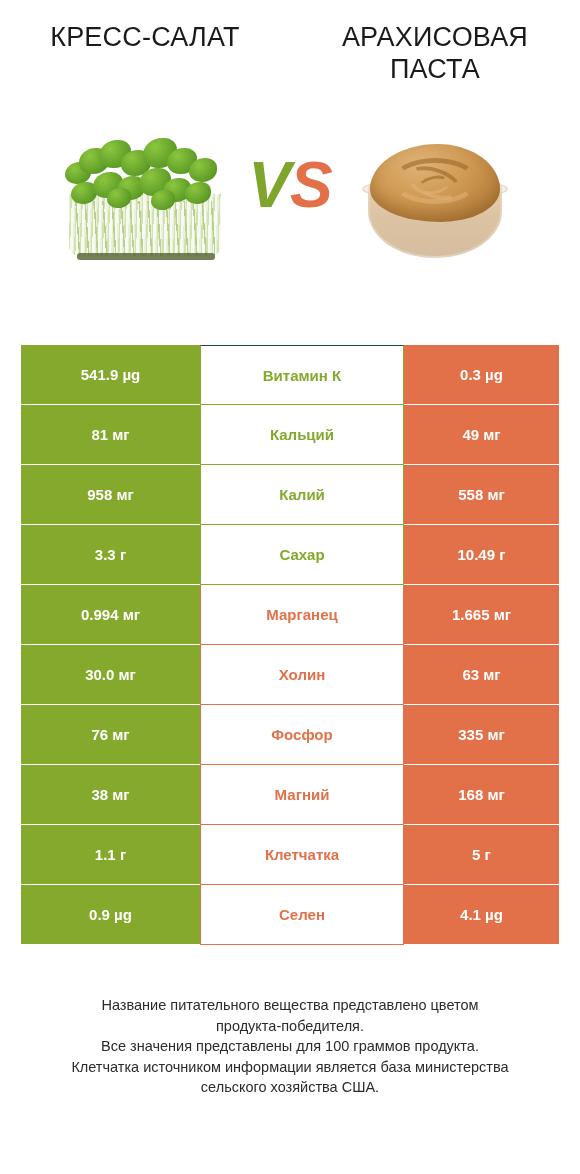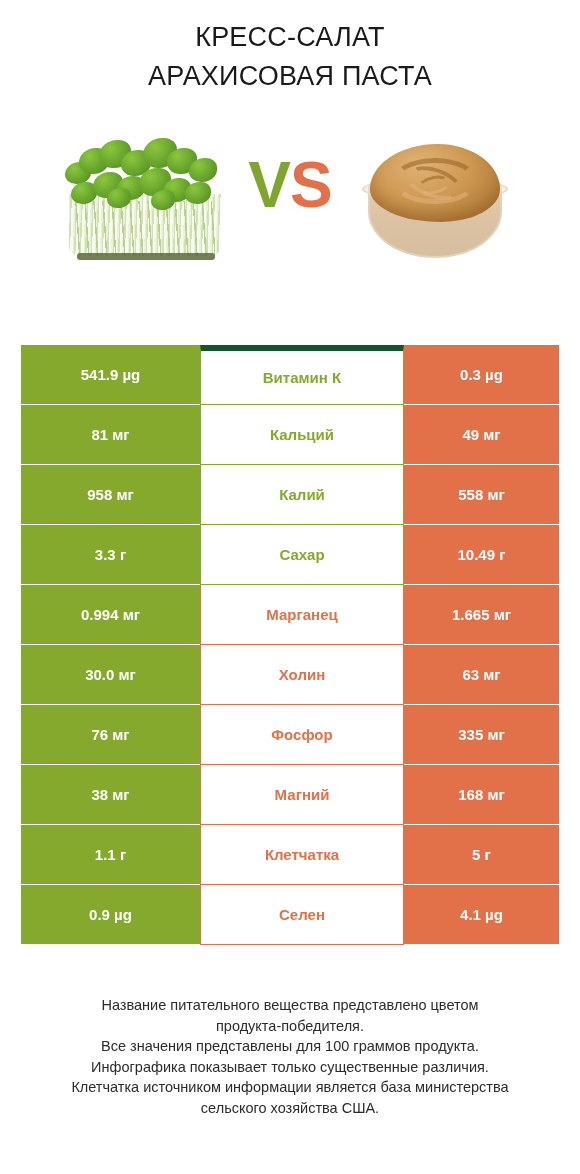--- a/index.html
+++ b/index.html
@@ -11,21 +11,20 @@
     font-family: "Liberation Sans", sans-serif;
     overflow: hidden;
     position: relative;
   }
 
   
   .header {
     display: flex;
     padding: 22px 0 0 0;
     height: 100px;
-    flex-direction: column;
   }
   .header-col {
     flex: 1;
     text-align: center;
     padding: 0 18px;
   }
   .product-title {
     font-size: 27px;
     line-height: 1.18;
     color: #1a1a1a;
@@ -33,20 +32,21 @@
     letter-spacing: 0.2px;
     text-transform: uppercase;
   }
 
   
   .hero {
     position: relative;
     height: 170px;
     display: flex;
     align-items: center;
+    font-style: italic;
   }
   .hero-col {
     flex: 1;
     height: 170px;
     position: relative;
     display: flex;
     align-items: flex-end;
     justify-content: center;
   }
 
@@ -207,21 +207,21 @@
     font-weight: 700;
   }
   .cell-mid.win-left {
     color: #84a92c;
     border-bottom: 1px solid #84a92c;
   }
   .cell-mid.win-right {
     color: #e2714a;
     border-bottom: 1px solid #e2714a;
   }
-  .row:first-child .cell-mid.win-left { border-top: 6px solid #14532d; }
+  .row:first-child .cell-mid.win-left { border-top: 1px solid #14532d; }
   .row:first-child .cell-mid.win-right { border-top: 1px solid #e2714a; }
   .cell-mid.win-left  { border-left: 1px solid #84a92c; border-right: 1px solid #84a92c; }
   .cell-mid.win-right { border-left: 1px solid #e2714a; border-right: 1px solid #e2714a; }
 
   
   .footer {
     position: absolute;
     left: 0;
     top: 995px;
     width: 580px;
@@ -350,16 +350,15 @@
     <div class="cell cell-mid win-right">Селен</div>
     <div class="cell cell-right">4.1 µg</div>
   </div>
 
 </div>
 
 <div class="footer">
   <span class="footer-line">Название питательного вещества представлено цветом</span>
   <span class="footer-line">продукта-победителя.</span>
   <span class="footer-line">Все значения представлены для 100 граммов продукта.</span>
-  <span class="footer-line">Инфографика показывает только существенные различия.</span>
   <span class="footer-line">Клетчатка источником информации является база министерства</span>
   <span class="footer-line">сельского хозяйства США.</span>
 </div>
 
 </body></html>

